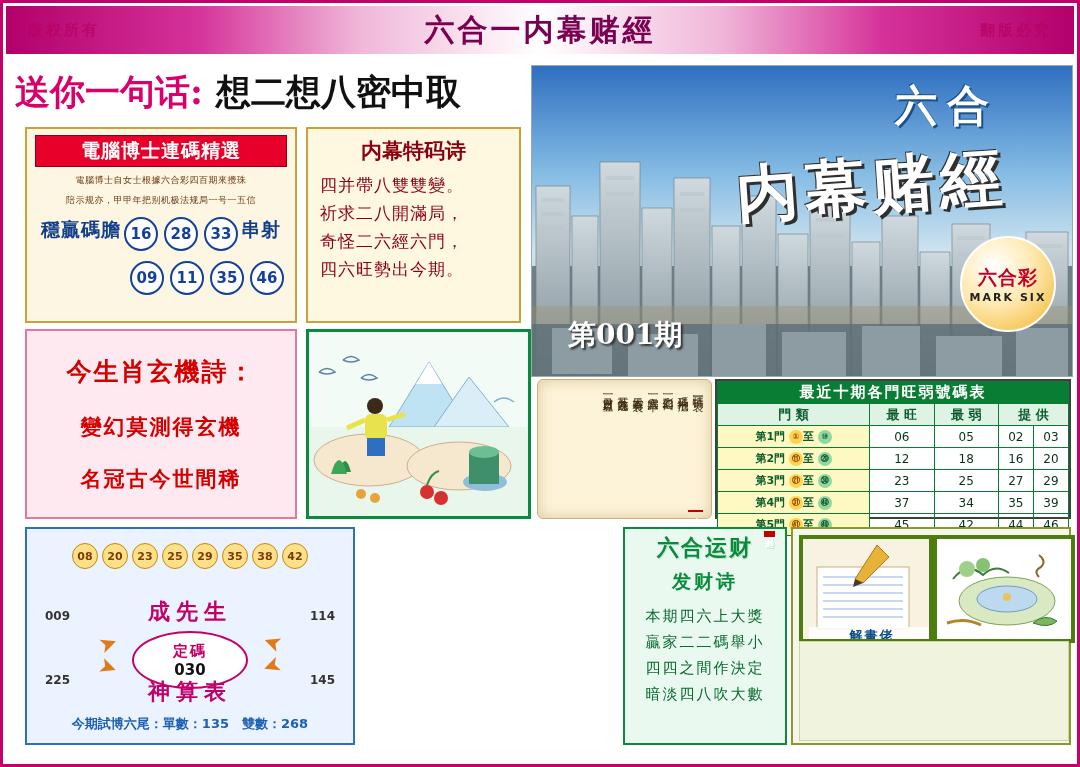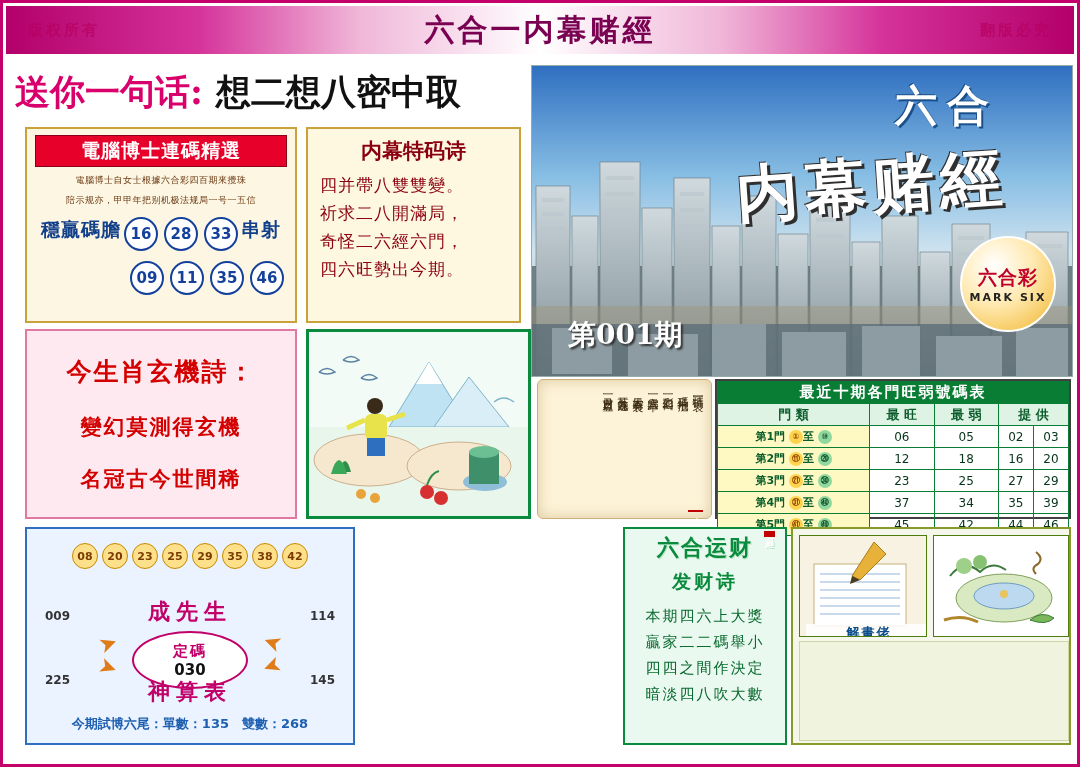--- a/index.html
+++ b/index.html
@@ -243,21 +243,21 @@
     color:#0a6a30;font-size:15px;line-height:26px;letter-spacing:2px;text-align:center;
     font-family:"DejaVu Serif","Liberation Serif",serif;
   }
 
   
   .box-pics{
     position:absolute;left:788px;top:524px;width:280px;height:218px;
     background:#f4f7ea;border:2px solid #8a9a2a;box-sizing:border-box;padding:4px;
   }
   .pic{
-    position:absolute;border:1px solid #4d7c0f;background:#ffffff;overflow:hidden;
+    position:absolute;border:4px solid #4d7c0f;background:#ffffff;overflow:hidden;
   }
   .pic-l{left:6px;top:6px;width:126px;height:100px;}
   .pic-r{left:140px;top:6px;width:134px;height:100px;}
   .pic-cap{
     position:absolute;left:6px;top:88px;width:126px;height:18px;
     background:rgba(255,255,255,.85);color:#0a4d8a;font-size:13px;font-weight:bold;
     display:flex;align-items:center;justify-content:center;letter-spacing:2px;
     font-family:"DejaVu Serif","Liberation Serif",serif;
   }
   .pic-bottom{

